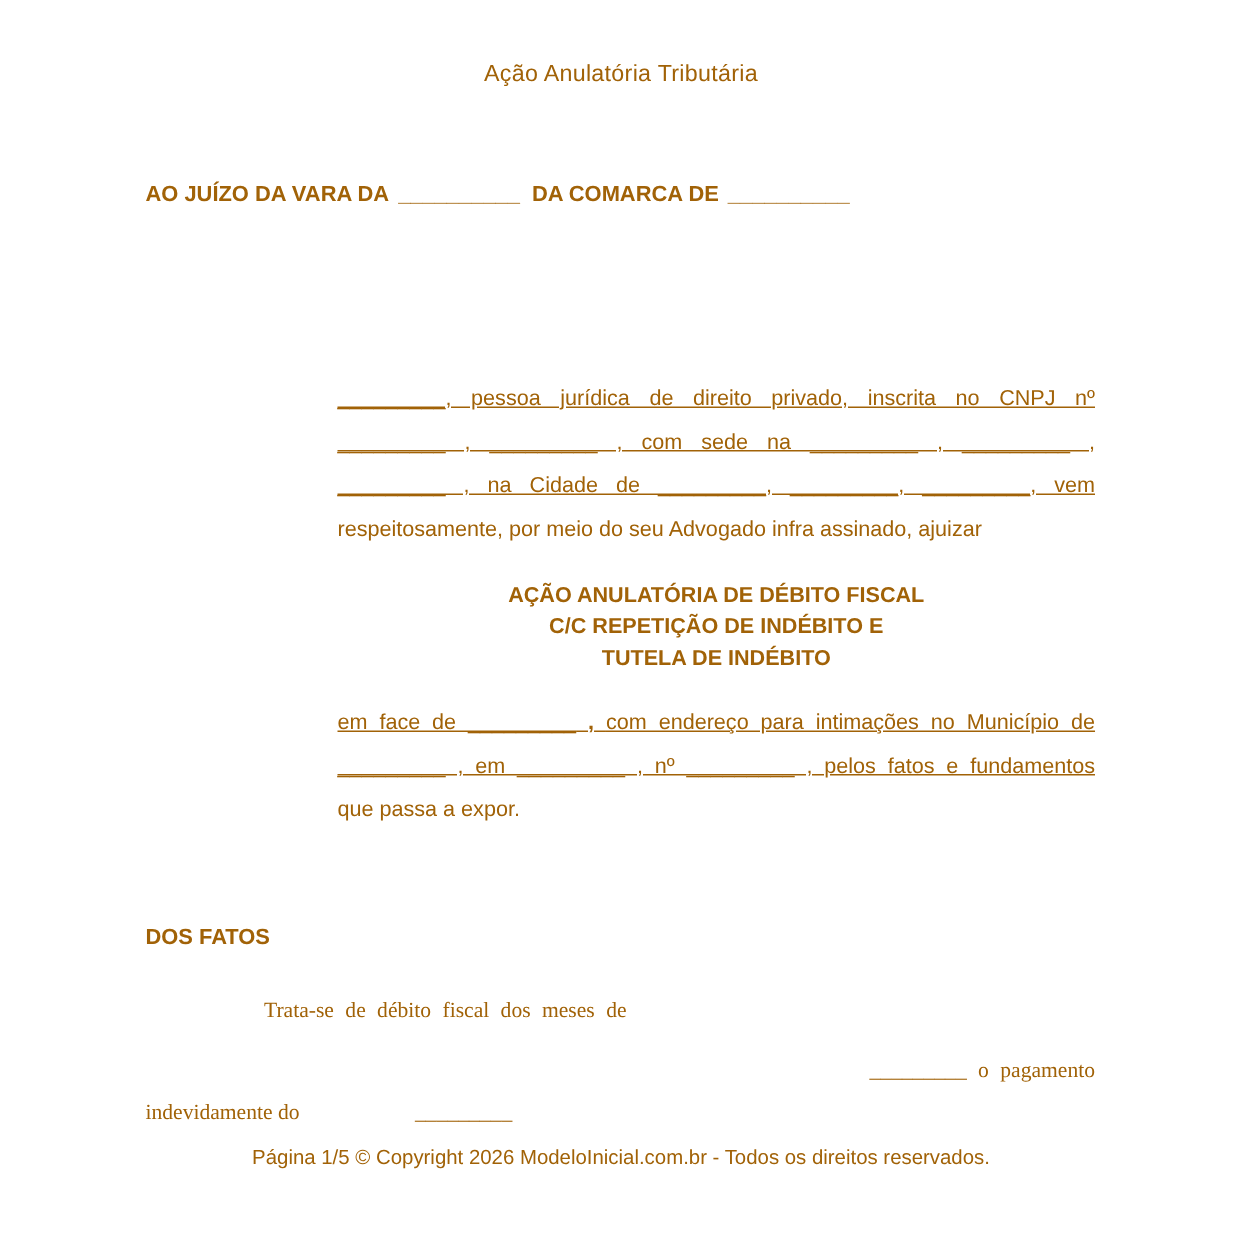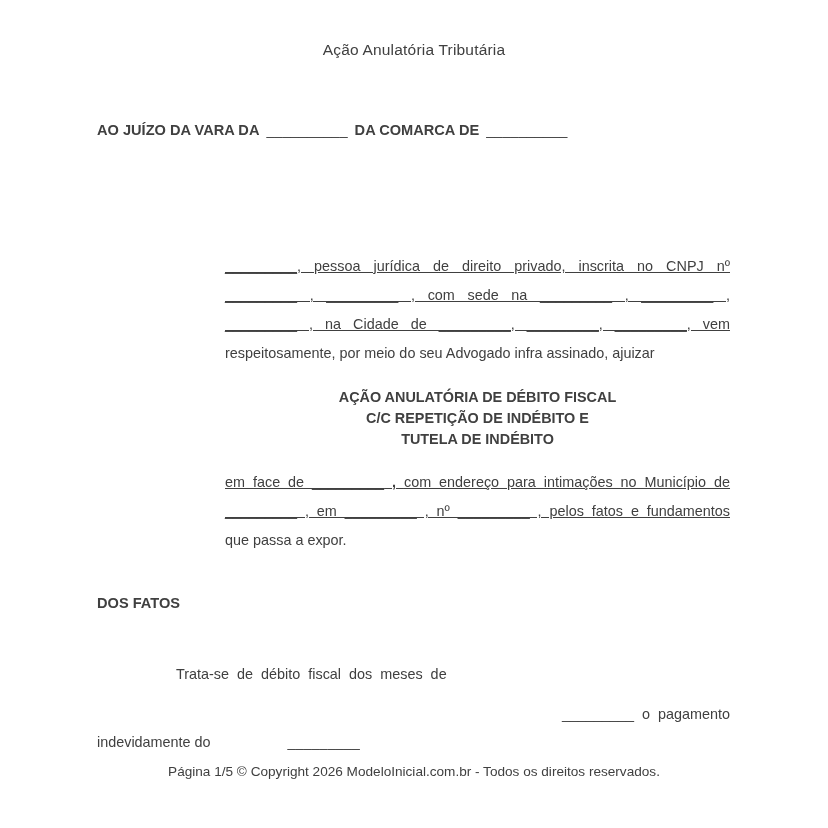--- a/index.html
+++ b/index.html
@@ -3,53 +3,53 @@
 <meta charset="utf-8">
 <title>Ação Anulatória Tributária</title>
 <style>
   * { box-sizing: border-box; }
   html, body { margin: 0; padding: 0; background: #ffffff; }
   .page {
     position: relative;
     width: 828px;
     height: 828px;
     background: #ffffff;
-    color: #404040;
+    color: #a16207;
     font-family: "Liberation Sans", "DejaVu Sans", sans-serif;
     overflow: hidden;
   }
   .doc-title {
     position: absolute; top: 41px; left: 0; width: 100%;
     text-align: center; font-size: 15.5px; letter-spacing: 0.2px;
   }
   .addressee {
     position: absolute; top: 122px; left: 97px; width: 633px;
     font-weight: 700; font-size: 14.6px; white-space: nowrap;
   }
-  .addressee .blank { font-weight: 400; margin: 0 7px; }
+  .addressee .blank { font-weight: 400; margin: 0 7px; font-style: italic; }
   .body-block {
     position: absolute; left: 225px; width: 505px;
     font-size: 14.4px; line-height: 29px;
   }
   #qualification { top: 252px; }
   #defendant { top: 468px; }
   .jline { text-align: justify; text-align-last: justify; text-decoration: underline; }
   .lline { text-align: left; }
   .bold { font-weight: 700; }
   .action-title {
     position: absolute; top: 387px; left: 225px; width: 505px;
     text-align: center; font-weight: 700; font-size: 14.4px; line-height: 21px;
   }
   .section-heading {
-    position: absolute; top: 595px; left: 97px;
+    position: absolute; top: 617px; left: 97px;
     font-weight: 700; font-size: 14.6px;
   }
   .facts {
     position: absolute; top: 660px; left: 97px; width: 633px;
-    font-size: 14.4px; line-height: 28px;
+    font-size: 14.4px; line-height: 28px; font-family: Liberation Serif, serif;
   }
   .facts-line1 { display: flex; justify-content: space-between; }
   .facts-line1 .fl-left { padding-left: 79px; word-spacing: 4px; white-space: nowrap; }
   .facts-line1 .fl-right { word-spacing: 4px; white-space: nowrap; margin-top: 40px; }
   .facts-line2 .gap { display: inline-block; width: 77px; }
   .footer {
     position: absolute; top: 764px; left: 0; width: 100%;
     text-align: center; font-size: 13.6px;
   }
 </style>

